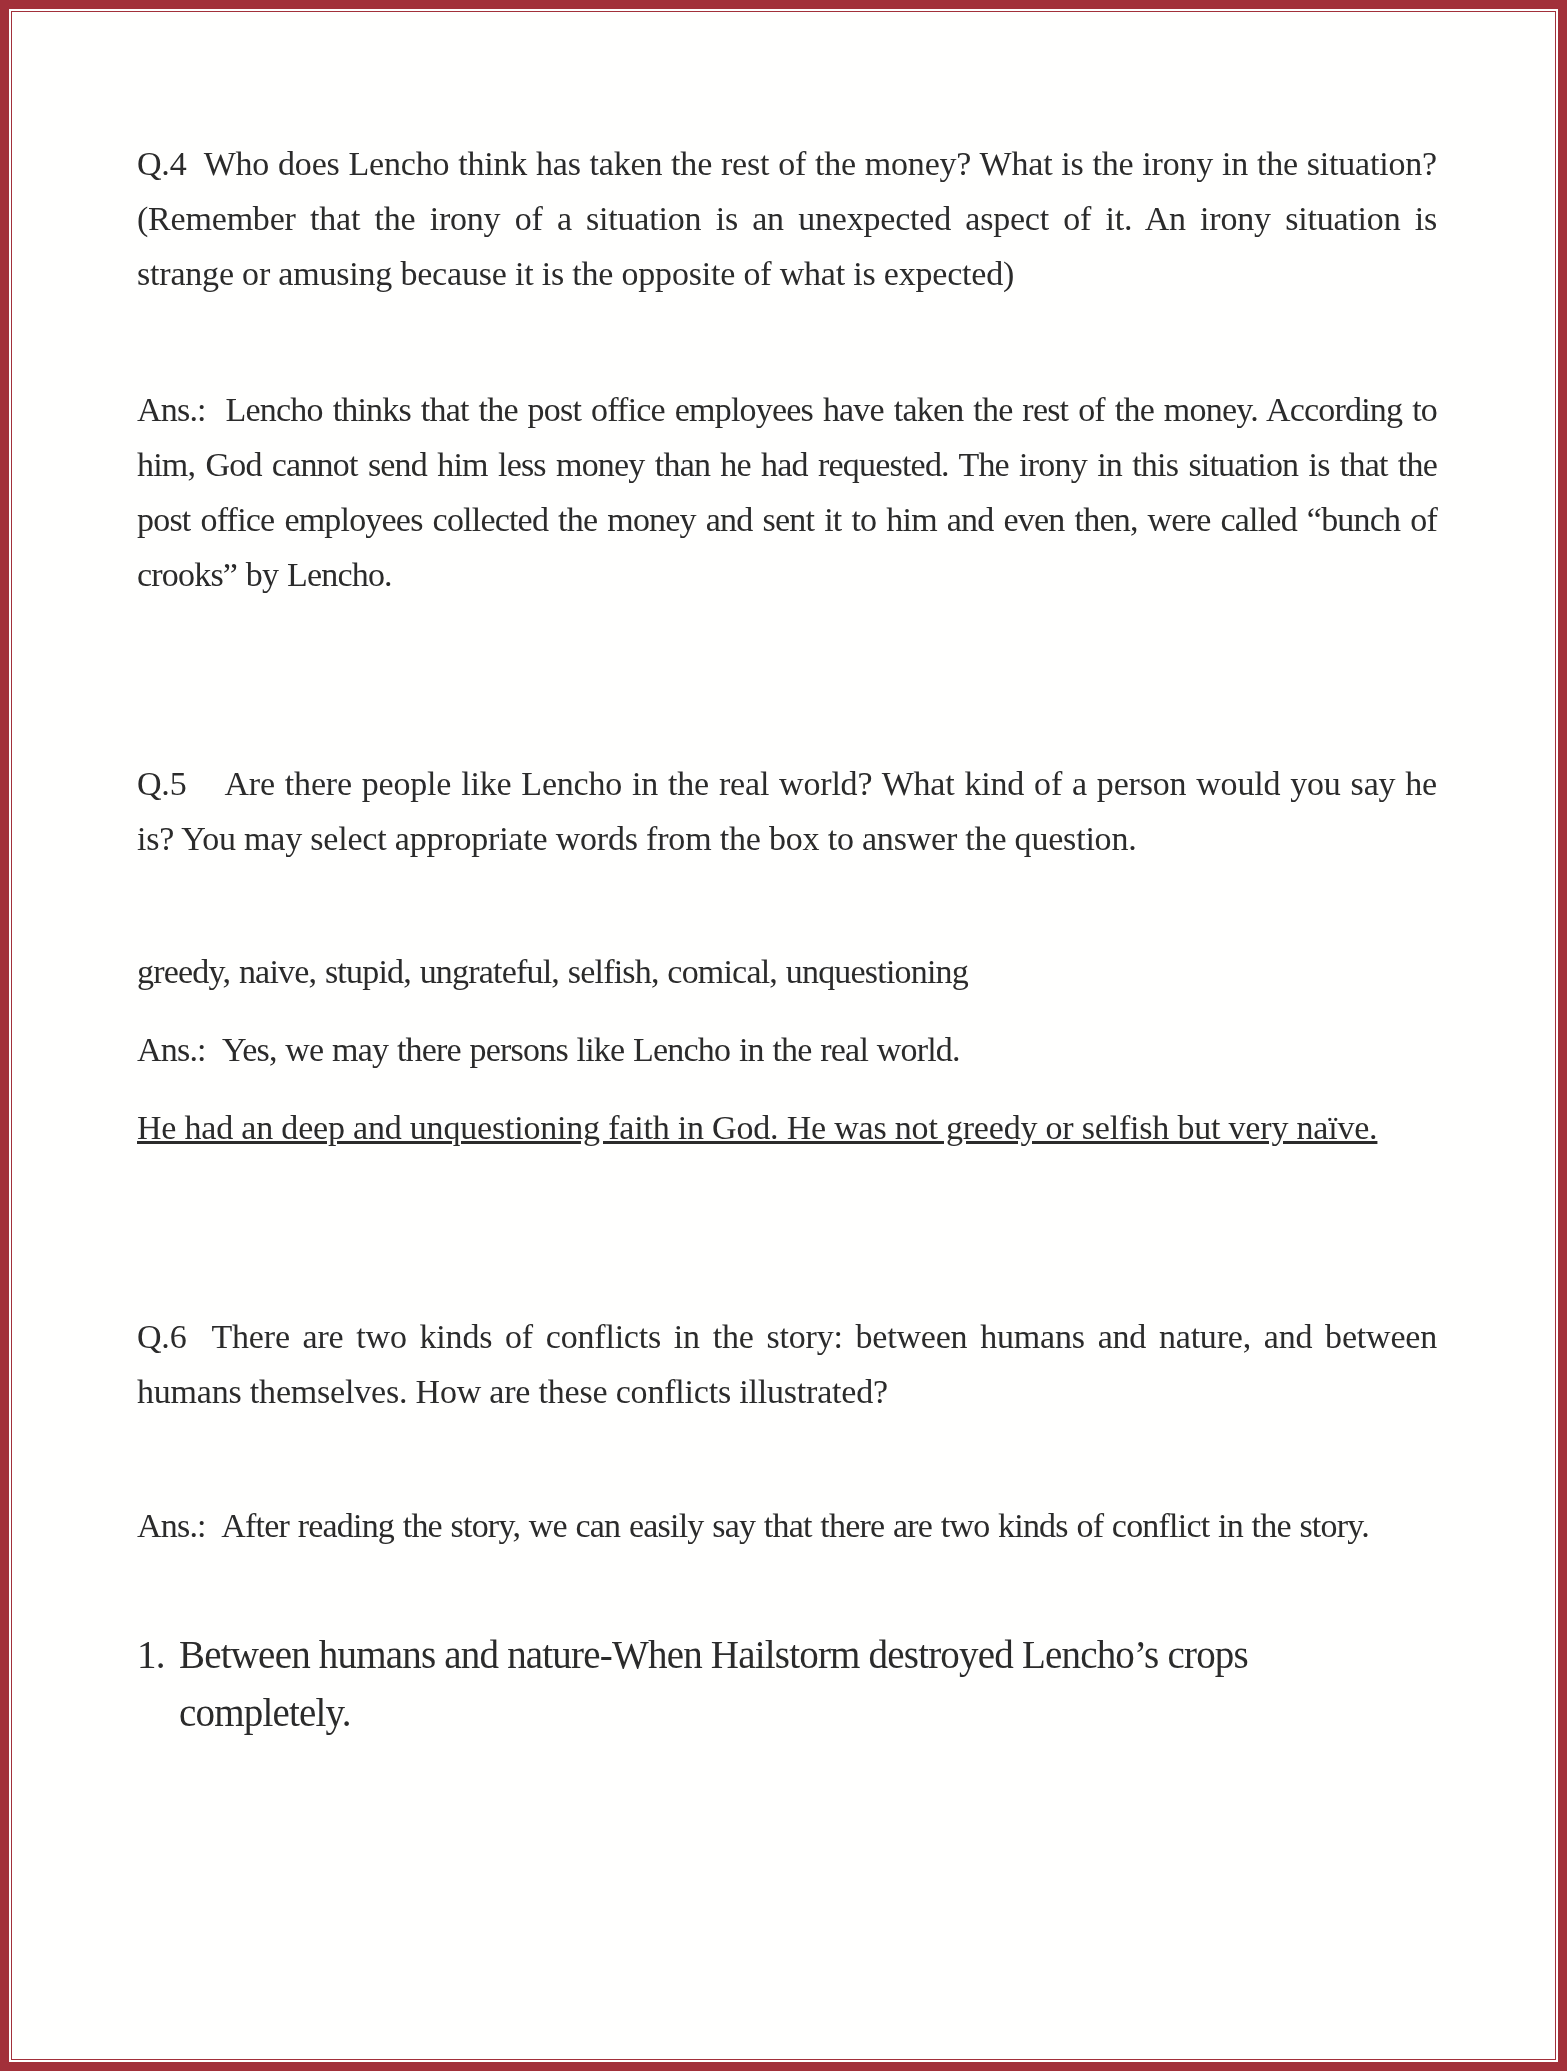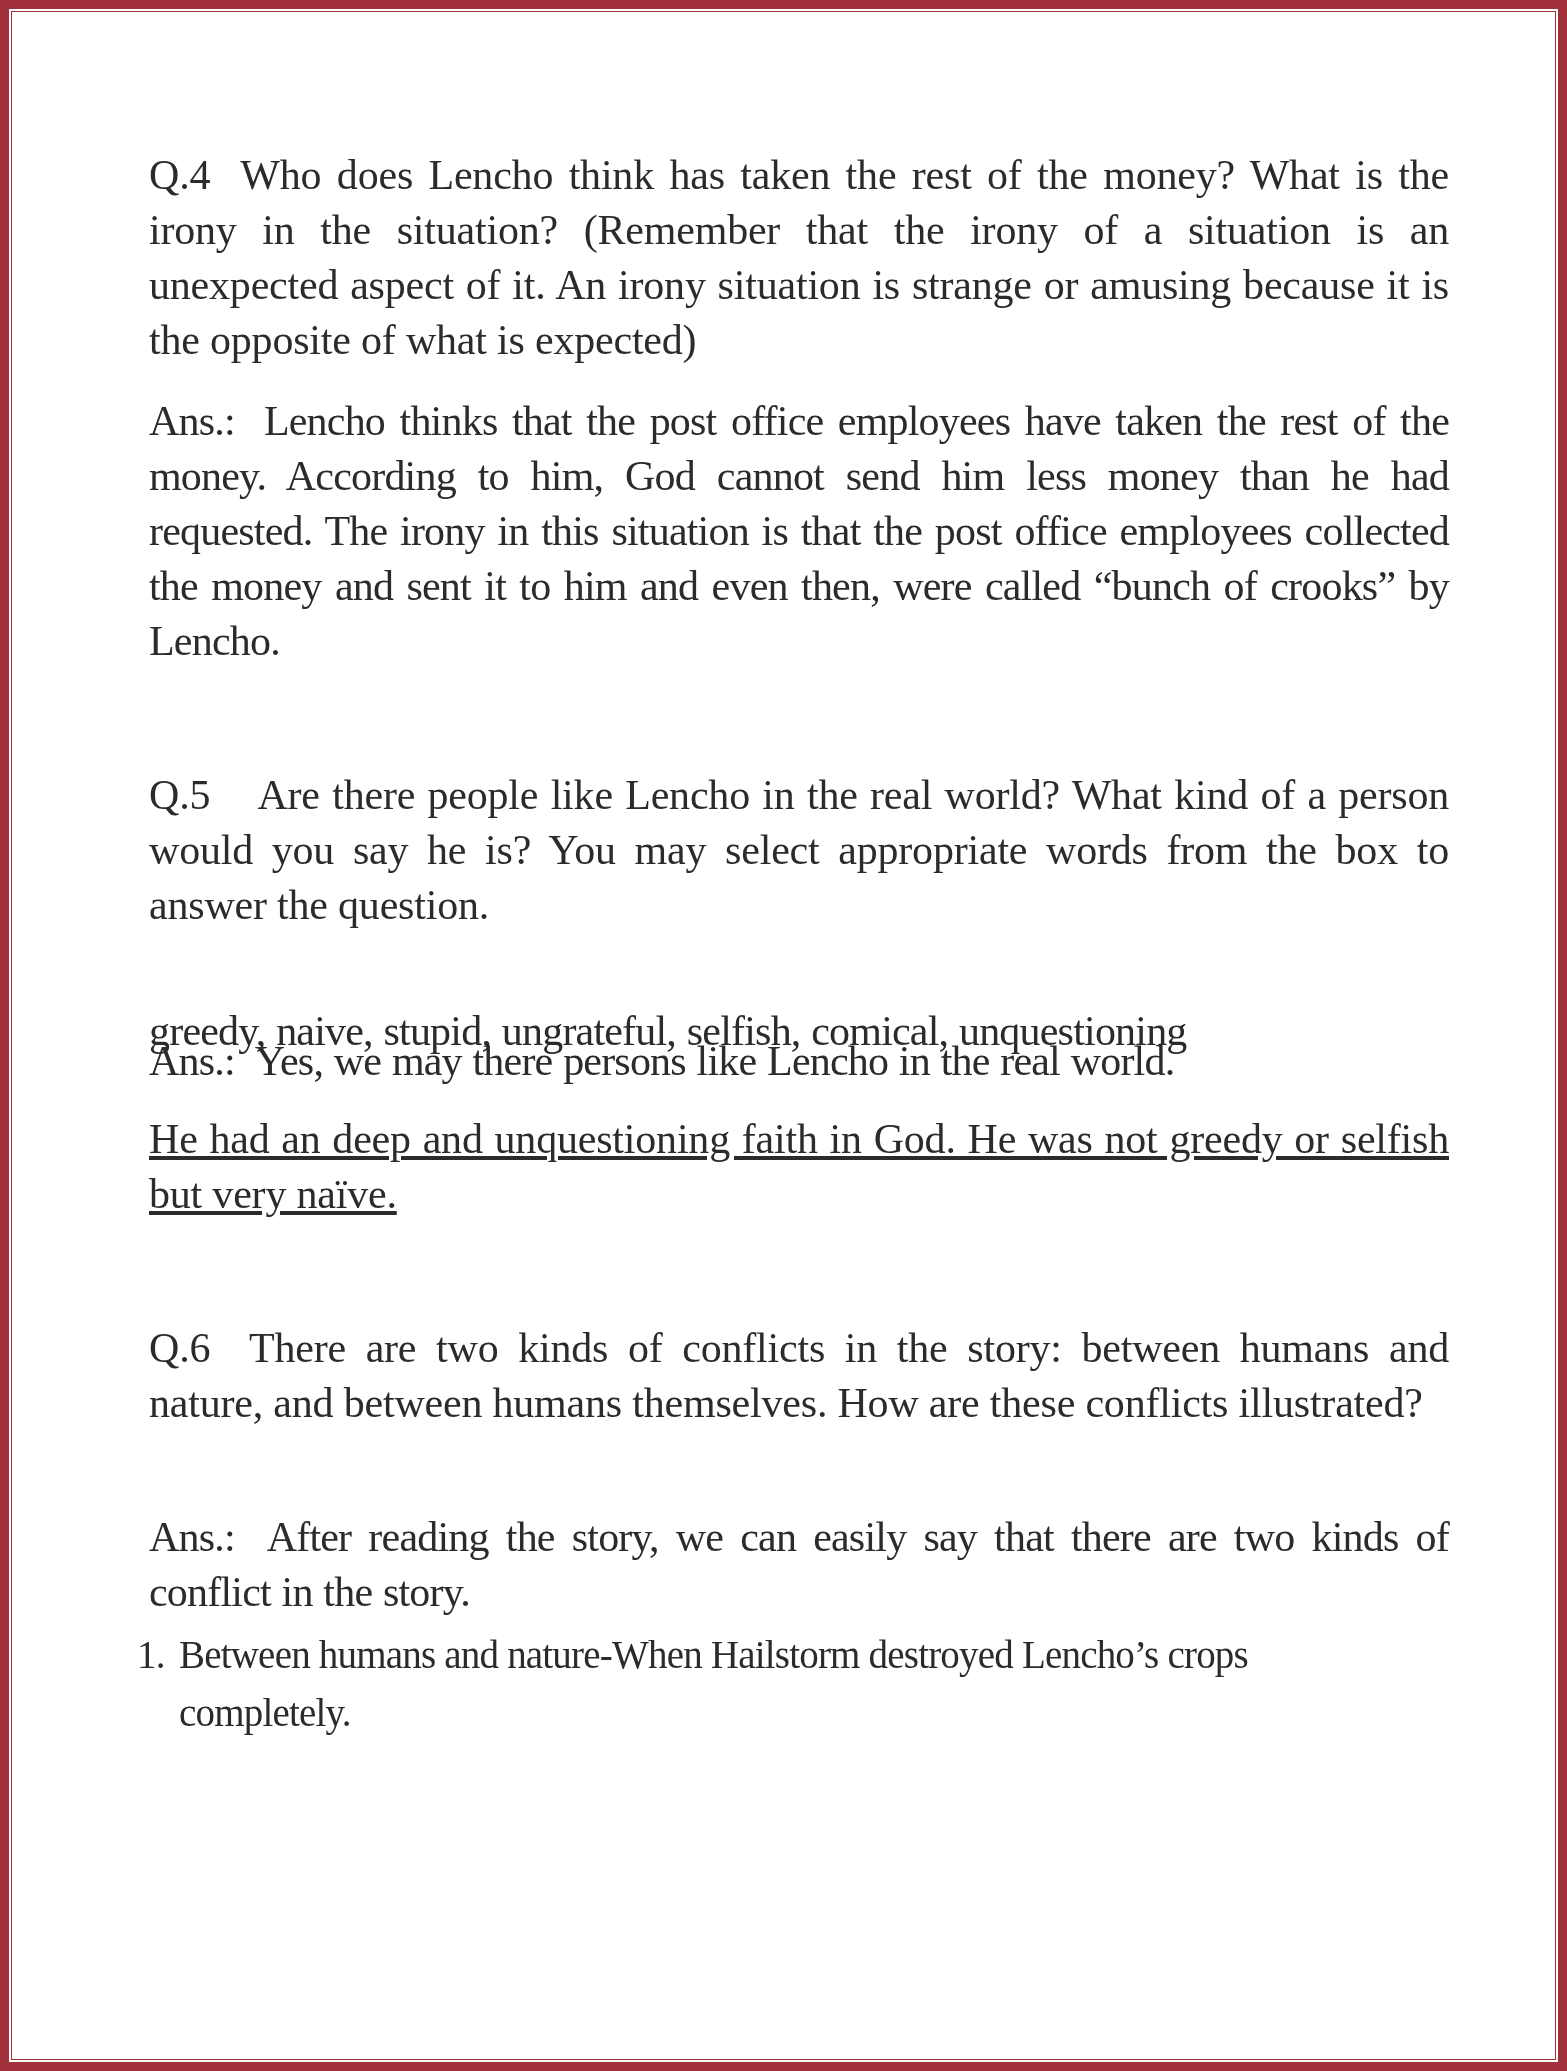--- a/index.html
+++ b/index.html
@@ -15,21 +15,21 @@
     position: absolute; left: 11px; top: 11px; right: 11px; bottom: 11px;
     border: 1.5px solid #a2303a; background: #fffffe;
   }
   .page {
     position: absolute; left: 0; top: 0; width: 1567px; height: 2071px;
     font-family: "Liberation Serif", "DejaVu Serif", serif;
     color: #2b2b2b;
   }
   .para {
     position: absolute; left: 133px; width: 1300px;
-    font-size: 42px; line-height: 55px; margin: 16px;
+    font-size: 34px; line-height: 55px; margin: 4px;
     text-align: justify; text-align-last: left;
     letter-spacing: -0.2px;
   }
   .para.cond { letter-spacing: -0.8px; word-spacing: 1px; }
   .q-label, .ans-label { white-space: pre; }
   .list-item {
     position: absolute; left: 137px; width: 1200px;
     font-size: 39px; line-height: 58px;
     padding-left: 42px; text-indent: -42px; letter-spacing: -0.8px;
   }
@@ -46,21 +46,21 @@
   <p class="para" style="top:132px;">
     <span class="q-label">Q.4</span><span class="q-label">  </span><span>Who does Lencho think has taken the rest of the money? What is the irony in the situation? (Remember that the irony of a situation is an unexpected aspect of it. An irony situation is strange or amusing because it is the opposite of what is expected)</span>
   </p>
   <p class="para cond" style="top:378px;">
     <span class="ans-label">Ans.:</span><span class="ans-label">  </span><span>Lencho thinks that the post office employees have taken the rest of the money. According to him, God cannot send him less money than he had requested. The irony in this situation is that the post office employees collected the money and sent it to him and even then, were called “bunch of crooks” by Lencho.</span>
   </p>
 
   <p class="para" style="top:752px;">
     <span class="q-label">Q.5</span><span class="q-label">    </span><span>Are there people like Lencho in the real world? What kind of a person would you say he is? You may select appropriate words from the box to answer the question.</span>
   </p>
-  <p class="para cond" style="top:988px;">greedy, naive, stupid, ungrateful, selfish, comical, unquestioning</p>
+  <p class="para cond" style="top:940px;">greedy, naive, stupid, ungrateful, selfish, comical, unquestioning</p>
   <p class="para cond" style="top:1018px;">
     <span class="ans-label">Ans.:</span><span class="ans-label">  </span><span>Yes, we may there persons like Lencho in the real world.</span>
   </p>
   <p class="para" style="top:1096px;text-decoration:underline;">He had an deep and unquestioning faith in God. He was not greedy or selfish but very naïve.</p>
 
   <p class="para" style="top:1305px;">
     <span class="q-label">Q.6</span><span class="q-label">  </span><span>There are two kinds of conflicts in the story: between humans and nature, and between humans themselves. How are these conflicts illustrated?</span>
   </p>
   <p class="para cond" style="top:1494px;">
     <span class="ans-label">Ans.:</span><span class="ans-label">  </span><span>After reading the story, we can easily say that there are two kinds of conflict in the story.</span>

